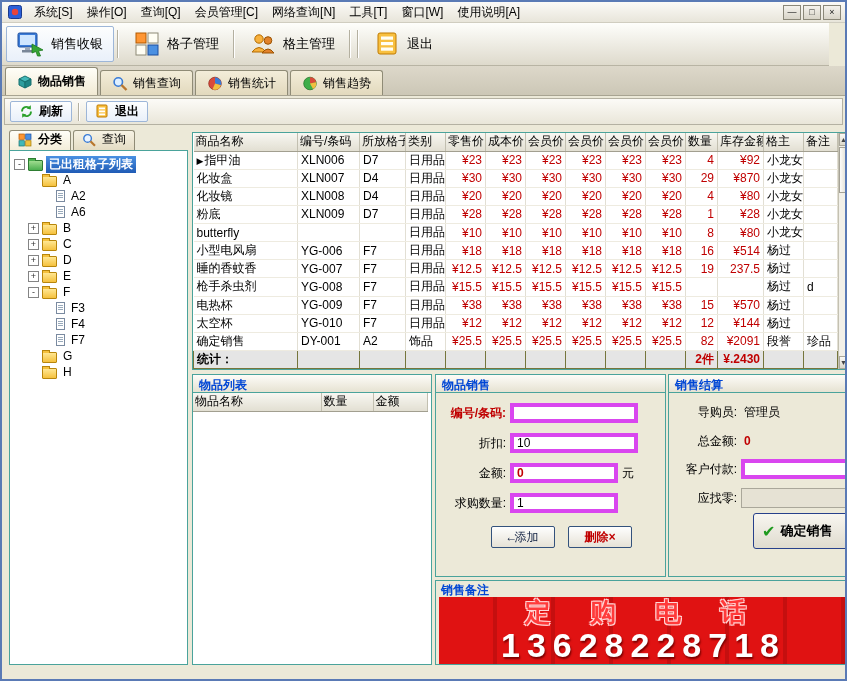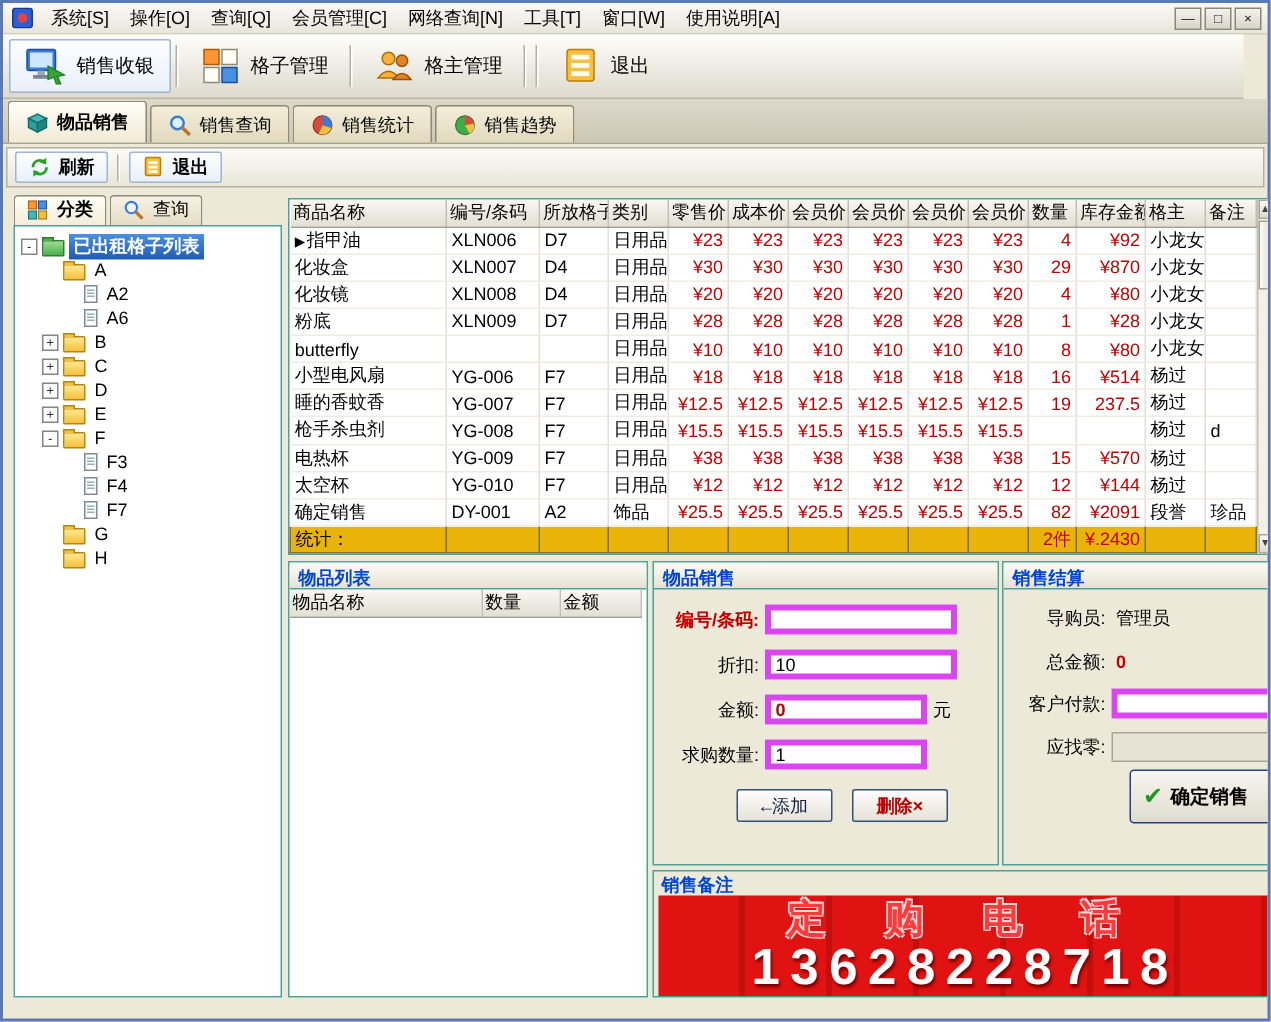--- a/index.html
+++ b/index.html
@@ -68,21 +68,21 @@
   
   .table-wrap{position:absolute;left:190px;top:130px;width:655px;height:238px;background:#fff;
     border:1px solid #4aa39b;display:flex}
   table.grid{border-collapse:collapse;table-layout:fixed;font-size:12px}
   .grid th{height:18px;background:linear-gradient(#f8f7f2,#e2dfd2);border-right:1px solid #c2bfb0;
     border-bottom:1px solid #a29f90;font-weight:normal;padding:0 2px;text-align:left;overflow:hidden;white-space:nowrap}
   .grid td{height:18px;border-right:1px solid #e2dfd4;border-bottom:1px solid #eeebe0;padding:0 3px;
     overflow:hidden;white-space:nowrap;background:#fff}
   .grid td.num{color:#c00000;text-align:right}
   .row-marker{color:#000;font-size:9px;margin-right:1px}
-  tr.stats td{background:#eab308;border:1px solid #76763c;font-weight:normal;color:#000}
+  tr.stats td{background:#e5e5e5;border:1px solid #76763c;font-weight:bold;color:#000}
   tr.stats td.stat-val{color:#c00000;text-align:right}
   .vscroll{width:11px;background:#f2f0e8;border-left:1px solid #c4c1b2;display:flex;flex-direction:column}
   .vs-btn{height:13px;background:linear-gradient(#fbfaf6,#dcd8ca);border:1px solid #aaa79a;
     font-size:7px;line-height:11px;text-align:center;color:#444}
   .vs-btn.up:before{content:"▲"}
   .vs-btn.down:before{content:"▼"}
   .vs-thumb{height:46px;margin:1px 0;background:linear-gradient(90deg,#fdfcf9,#dfdbce);border:1px solid #a5a295}
   .vs-fill{flex:1}
 
   

